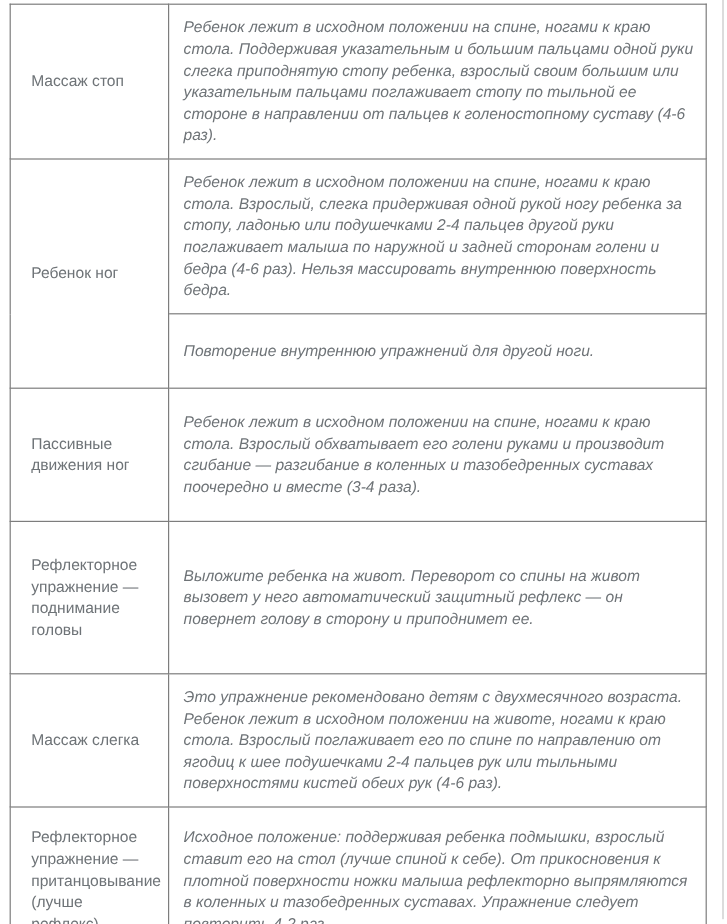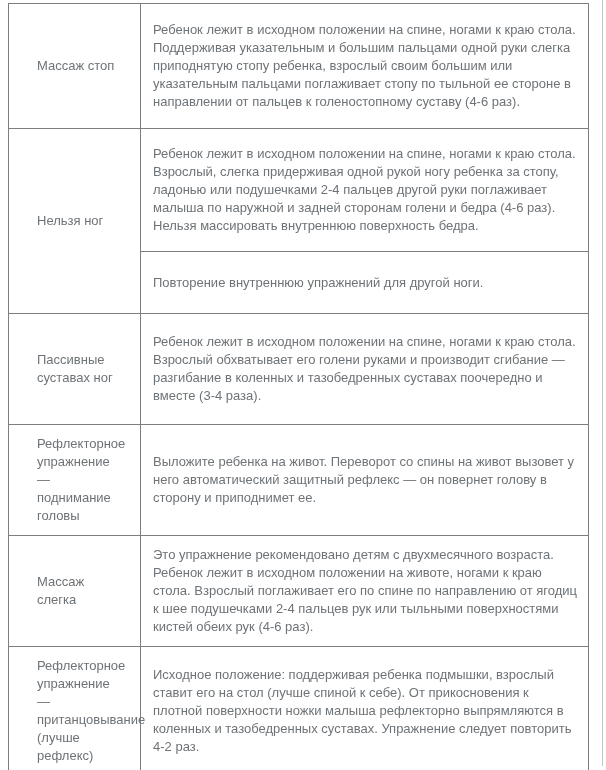--- a/index.html
+++ b/index.html
@@ -34,24 +34,25 @@
   table.ex-table td {
     border: 1px solid var(--table-border-color);
     vertical-align: middle;
     color: var(--text-color);
     font-size: 13px;
     line-height: 18px;
     background: var(--background);
   }
   td.lbl {
     width: 132px;
-    padding: 10px 19px 10px 28px;
+    padding: 10px 19px 10px 17px;
   }
   td.dsc {
     padding: 10px 10px 10px 12px;
+    font-style: italic;
   }
   .page-edge {
     position: absolute;
     left: 602px;
     top: 0;
     width: 1px;
     height: 766px;
     background: var(--page-edge-color);
   }
 </style>
@@ -59,31 +60,31 @@
 <body>
 
 <div class="page">
   <table class="ex-table">
     <tbody>
         <tr style="height:125px;">
       <td class="lbl">Массаж стоп</td>
       <td class="dsc">Ребенок лежит в исходном положении на спине, ногами к краю стола. Поддерживая указательным и большим пальцами одной руки слегка приподнятую стопу ребенка, взрослый своим большим или указательным пальцами поглаживает стопу по тыльной ее стороне в направлении от пальцев к голеностопному суставу (4-6 раз).</td>
     </tr>
     <tr style="height:123px;">
-      <td class="lbl" rowspan="2">Нельзя ног</td>
+      <td class="lbl" rowspan="2">Ребенок ног</td>
       <td class="dsc">Ребенок лежит в исходном положении на спине, ногами к краю стола. Взрослый, слегка придерживая одной рукой ногу ребенка за стопу, ладонью или подушечками 2-4 пальцев другой руки поглаживает малыша по наружной и задней сторонам голени и бедра  (4-6 раз). Нельзя массировать внутреннюю поверхность бедра.</td>
     </tr>
     <tr style="height:62px;">
       <td class="dsc">Повторение внутреннюю упражнений для другой ноги.</td>
     </tr>
     <tr style="height:111px;">
-      <td class="lbl">Пассивные суставах ног</td>
+      <td class="lbl">Пассивные движения ног</td>
       <td class="dsc">Ребенок лежит в исходном положении на спине, ногами к краю стола. Взрослый обхватывает его голени руками и производит сгибание — разгибание в коленных и тазобедренных суставах поочередно и вместе (3-4 раза).</td>
     </tr>
-    <tr style="height:111px;">
+    <tr style="height:127px;">
       <td class="lbl">Рефлекторное упражнение — поднимание головы</td>
       <td class="dsc">Выложите ребенка на живот. Переворот со спины на живот вызовет у него автоматический защитный рефлекс — он повернет голову в сторону и приподнимет ее.</td>
     </tr>
     <tr style="height:108px;">
       <td class="lbl">Массаж слегка</td>
       <td class="dsc">Это упражнение рекомендовано детям с двухмесячного возраста. Ребенок лежит в исходном положении на животе, ногами к краю стола. Взрослый поглаживает его по спине по направлению от ягодиц к шее подушечками 2-4 пальцев рук или тыльными поверхностями кистей обеих рук (4-6 раз).</td>
     </tr>
     <tr style="height:122px;">
       <td class="lbl">Рефлекторное упражнение — пританцовывание (лучше рефлекс)</td>
       <td class="dsc">Исходное положение: поддерживая ребенка подмышки, взрослый ставит его на стол (лучше спиной к себе). От прикосновения к плотной поверхности ножки малыша рефлекторно выпрямляются в коленных и тазобедренных суставах. Упражнение следует повторить 4-2 раз.</td>

